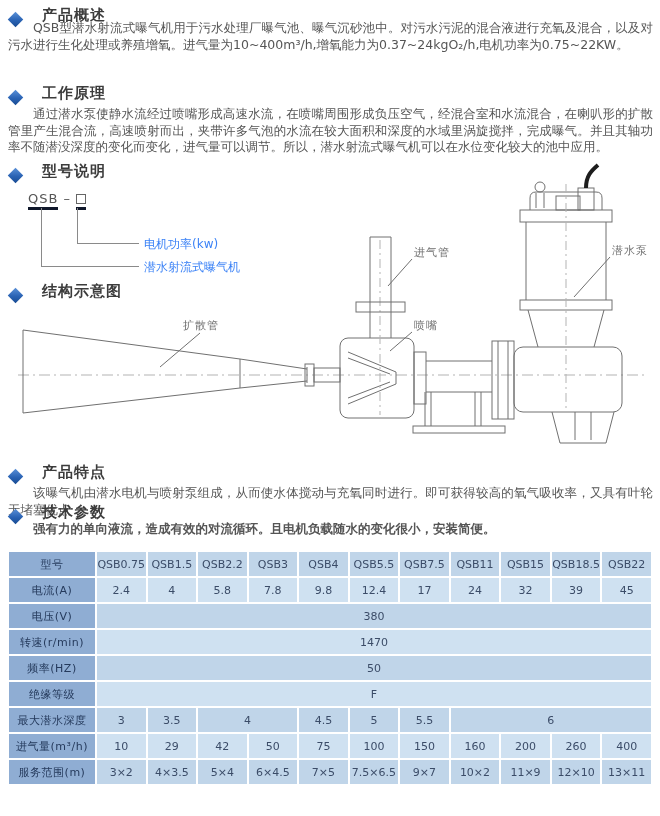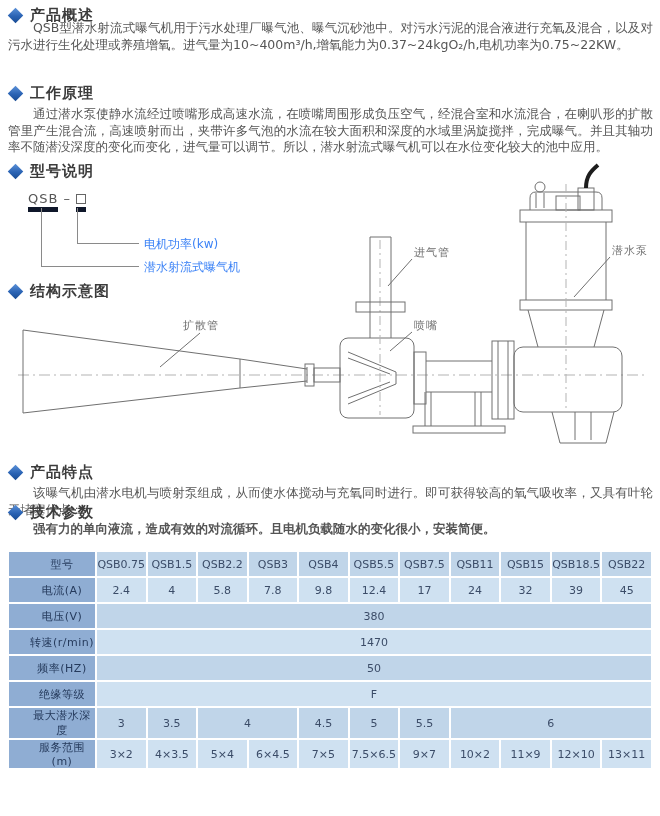--- a/index.html
+++ b/index.html
@@ -2,56 +2,56 @@
 <html><head>
 <meta charset="utf-8">
 <style>
   * { margin:0; padding:0; box-sizing:border-box; }
   html,body { background:#ffffff; }
   .page {
     position:relative; width:660px; height:816px; overflow:hidden;
     background:#ffffff; font-family:"DejaVu Sans", sans-serif; color:#4a4a4a;
   }
   
-  .sec-head { position:absolute; left:8px; display:flex; align-items:center; z-index:3; }
+  .sec-head { position:absolute; left:8px; display:flex; align-items:flex-end; z-index:3;gap:12px; }
   .diamond {
     width:11px; height:11px; margin:0 9px 0 2px; flex:0 0 auto;
     background:linear-gradient(135deg,#5b91d8 0%,#2a63b4 55%,#184b92 100%);
     transform:rotate(45deg);
   }
   .sec-title { font-size:15px; font-weight:bold; color:#3c3c3c; letter-spacing:1px; }
   
   .para {
     position:absolute; left:8px; width:645px; font-size:12.5px; line-height:16.5px;
     color:#555; text-align:justify; z-index:2;
   }
   .para p { text-indent:2em; }
   
   .model-box { position:absolute; left:28px; top:191px; width:270px; height:92px; z-index:2; }
   .model-code { font-size:13px; color:#555; letter-spacing:1px; }
-  .model-code .code-txt { border-bottom:5px solid #0f172a; padding-bottom:1px; }
+  .model-code .code-txt { border-bottom:3px solid #0f172a; padding-bottom:1px; }
   .model-code .dash { margin:0 5px; color:#555; }
   .blank-square {
     display:inline-block; width:10px; height:10px; border:1.4px solid #666;
     vertical-align:-1px;
   }
   .mline { position:absolute; background:#8a8a8a; }
   .model-label { position:absolute; left:116px; font-size:12px; color:#3b82f6; white-space:nowrap; }
   
   .diagram { position:absolute; left:0; top:160px; z-index:1; pointer-events:none; }
   .diagram text { font-size:11px; fill:#6f6f6f; letter-spacing:1px; }
   
   .specs { position:absolute; left:7px; top:550px; z-index:2; }
   table.spec {
     border-collapse:separate; border-spacing:2px; table-layout:fixed;
     width:646px; font-size:11px;
   }
   table.spec th.rowhead {
     width:86px; background:#8fadd3; color:#253a5c; font-weight:normal;
-    height:24px; text-align:center; letter-spacing:0.5px;padding-left:20px;
+    height:24px; text-align:center; letter-spacing:0.5px;
   }
   table.spec td {
     background:#c8dbee; color:#3b4c68; text-align:center; height:24px;
     overflow:hidden; white-space:nowrap;
   }
   table.spec tr:nth-child(even) td { background:#cfe1f1; }
   table.spec tr:nth-child(odd)  td { background:#c0d5e9; }
 </style>
 </head>
 <body>
@@ -212,20 +212,34 @@
             <th class="rowhead">最大潜水深度</th>
             <td>3</td>
             <td>3.5</td>
             <td colspan="2">4</td>
             <td>4.5</td>
             <td>5</td>
             <td>5.5</td>
             <td colspan="4">6</td>
           </tr>
           <tr>
+            <th class="rowhead">进气量(m³/h)</th>
+            <td>10</td>
+            <td>29</td>
+            <td>42</td>
+            <td>50</td>
+            <td>75</td>
+            <td>100</td>
+            <td>150</td>
+            <td>160</td>
+            <td>200</td>
+            <td>260</td>
+            <td>400</td>
+          </tr>
+          <tr>
             <th class="rowhead">服务范围(m)</th>
             <td>3×2</td>
             <td>4×3.5</td>
             <td>5×4</td>
             <td>6×4.5</td>
             <td>7×5</td>
             <td>7.5×6.5</td>
             <td>9×7</td>
             <td>10×2</td>
             <td>11×9</td>

